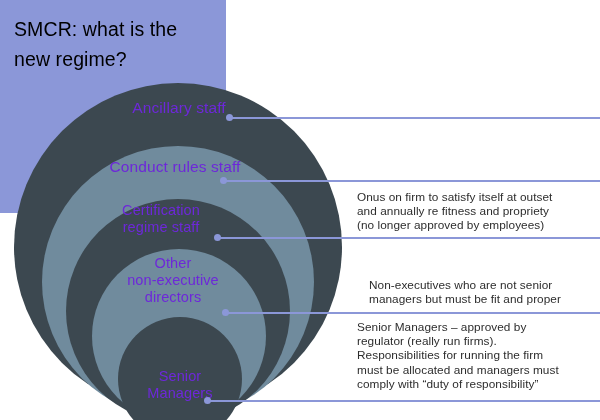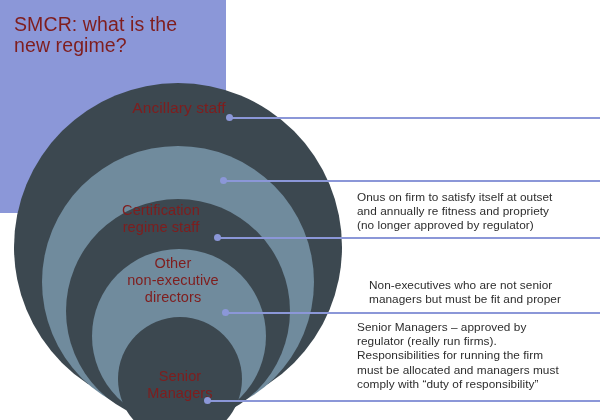--- a/index.html
+++ b/index.html
@@ -13,23 +13,23 @@
   #stage{position:absolute;left:0;top:0;width:600px;height:420px;overflow:hidden;}
 
   
   .title-panel{
     position:absolute;left:0;top:0;width:226px;height:213px;
     background:#8b97d8;
     box-sizing:border-box;
     padding:14px 14px 0 14px;
   }
   .title-text{
-    color:#7f1d1d;
+    color:#000000;
     font-size:19.5px;
-    line-height:21px;
+    line-height:30px;
     letter-spacing:0.1px;
     white-space:pre-line;
   }
 
   
   .ring{
     position:absolute;
     border-radius:50%;
   }
   .ring-0{ 
@@ -48,21 +48,21 @@
     left:92px; top:249px; width:174px; height:174px;
     background:#708b9d;
   }
   .ring-4{ 
     left:118px; top:317px; width:124px; height:124px;
     background:#3c4850;
   }
 
   .ring-label{
     position:absolute;
-    color:#7f1d1d;
+    color:#6d28d9;
     text-align:center;
     line-height:1.16;
     white-space:pre-line;
     letter-spacing:0.1px;
   }
   .rl-0{ left:60px; top:99px;  width:238px; font-size:15.5px;}
   .rl-1{ left:56px; top:158px; width:238px; font-size:15.5px;}
   .rl-2{ left:66px; top:202px; width:190px; font-size:14.5px;}
   .rl-3{ left:98px; top:255px; width:150px; font-size:14.5px;}
   .rl-4{ left:118px;top:368px; width:124px; font-size:14.5px;}
@@ -99,39 +99,40 @@
 new regime?</div>
   </div>
 
   <div class="ring ring-0"></div>
   <div class="ring ring-1"></div>
   <div class="ring ring-2"></div>
   <div class="ring ring-3"></div>
   <div class="ring ring-4"></div>
 
   <div class="ring-label rl-0">Ancillary staff</div>
+  <div class="ring-label rl-1">Conduct rules staff</div>
   <div class="ring-label rl-3">Other
 non-executive
 directors</div>
   <div class="ring-label rl-2">Certification
 regime staff</div>
   <div class="ring-label rl-4">Senior
 Managers</div>
 
   <div class="conn-dot" style="left:226px;top:114px;"></div>
   <div class="connector" style="left:230px;top:117px;width:370px;"></div>
 
   <div class="conn-dot" style="left:220px;top:177px;"></div>
   <div class="connector" style="left:224px;top:180px;width:376px;"></div>
 
   <div class="conn-dot" style="left:214px;top:234px;"></div>
   <div class="connector" style="left:218px;top:237px;width:382px;"></div>
   <div class="callout" style="left:357px;top:190px;width:243px;">Onus on firm to satisfy itself at outset
 and annually re fitness and propriety
-(no longer approved by regulator)</div>
+(no longer approved by employees)</div>
 
   <div class="conn-dot" style="left:222px;top:309px;"></div>
   <div class="connector" style="left:226px;top:312px;width:374px;"></div>
   <div class="callout" style="left:357px;top:278px;width:243px;margin-left:12px;">Non-executives who are not senior
 managers but must be fit and proper</div>
 
   <div class="conn-dot" style="left:204px;top:397px;"></div>
   <div class="connector" style="left:208px;top:400px;width:392px;"></div>
   <div class="callout" style="left:357px;top:320px;width:248px;">Senior Managers – approved by
 regulator (really run firms).

